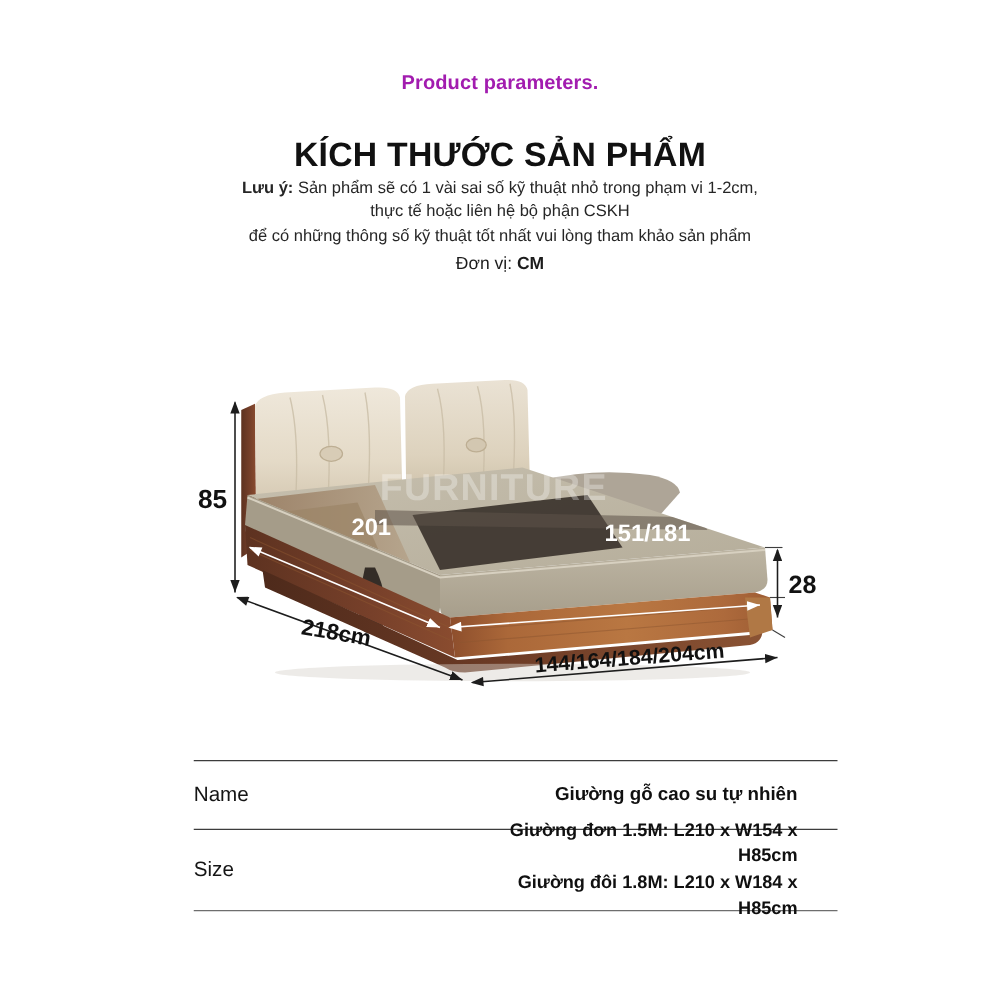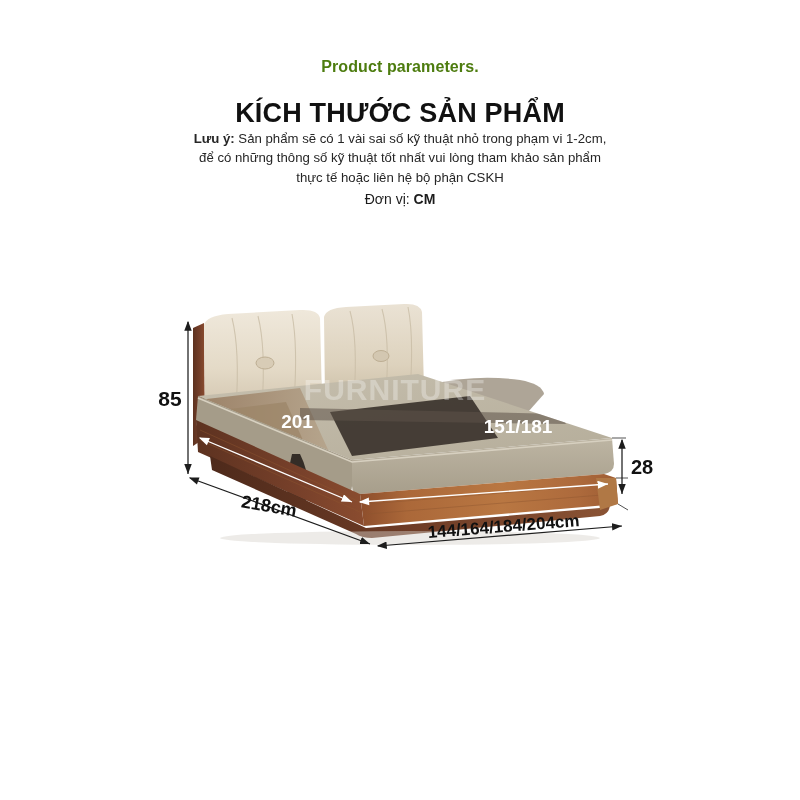--- a/index.html
+++ b/index.html
@@ -9,25 +9,25 @@
     font-family: "Liberation Sans", sans-serif;
     color: #1a1a1a;
     overflow: hidden;
   }
   .page { position: relative; width: 800px; height: 800px; background:#fff; }
 
   
   .header { position:absolute; left:0; top:0; width:800px; text-align:center; }
   .eyebrow {
     font-size: 16px; font-weight: 700; letter-spacing: .1px;
-    color:#4d7c0f; margin-top: 58px; line-height: 1.1;
+    color:#a21caf; margin-top: 58px; line-height: 1.1;
   }
   .title {
     font-size: 27px; font-weight: 800; letter-spacing: .2px;
-    color:#111; margin-top: 22px; line-height: 1.15;
+    color:#111; margin-top: 33px; line-height: 1.15;
   }
   .note {
     font-size: 13.2px; font-weight: 400; color:#262626;
     line-height: 1.48; 
   }
   .note b { font-weight: 700; }
   .unit { font-size: 14px; color:#1c1c1c; margin-top: 4px; }
   .unit b { font-weight: 800; }
 
   
@@ -57,22 +57,22 @@
 
 <div class="page">
 
   <div class="header">
     <div class="eyebrow">Product parameters.</div>
 
     <h1 class="title">KÍCH THƯỚC SẢN PHẨM</h1>
 
     <div class="note">
       <div><b>Lưu ý:</b><span> Sản phẩm sẽ có 1 vài sai số kỹ thuật nhỏ trong phạm vi 1-2cm,</span></div>
+      <div>thực tế hoặc liên hệ bộ phận CSKH</div>
       <div>để có những thông số kỹ thuật tốt nhất vui lòng tham khảo sản phẩm</div>
-      <div>thực tế hoặc liên hệ bộ phận CSKH</div>
     </div>
 
     <div class="unit">
       <span>Đơn vị:</span>
       <b>CM</b>
     </div>
   </div>
 
   <div class="diagram">
     <svg width="800" height="270" viewBox="0 0 800 270">
@@ -232,14 +232,35 @@
       <text x="297" y="140" font-size="19" font-weight="700" fill="#ffffff" text-anchor="middle" font-family="Liberation Sans, sans-serif">201</text>
 
       <text x="518" y="145" font-size="19" font-weight="700" fill="#ffffff" text-anchor="middle" font-family="Liberation Sans, sans-serif">151/181</text>
 
       <text x="642" y="186" font-size="20" font-weight="700" fill="#121212" text-anchor="middle" font-family="Liberation Sans, sans-serif">28</text>
 
       <text x="504" y="244" font-size="17" font-weight="700" fill="#111" text-anchor="middle" font-family="Liberation Sans, sans-serif" transform="rotate(-4.5 504 244)">144/164/184/204cm</text>
     </svg>
   </div>
 
+  <div class="spec">
+
+    <div class="rule"></div>
+
+    <div class="row row-name">
+      <div class="cell-label">Name</div>
+      <div class="cell-value single">Giường gỗ cao su tự nhiên</div>
+    </div>
+
+    <div class="rule"></div>
+
+    <div class="row row-size">
+      <div class="cell-label">Size</div>
+      <div class="cell-value">
+        <div>Giường đơn 1.5M: L210 x W154 x H85cm</div>
+        <div>Giường đôi 1.8M: L210 x W184 x H85cm</div>
+      </div>
+    </div>
+
+    <div class="rule light"></div>
+  </div>
 
 </div>
 
 </body></html>

